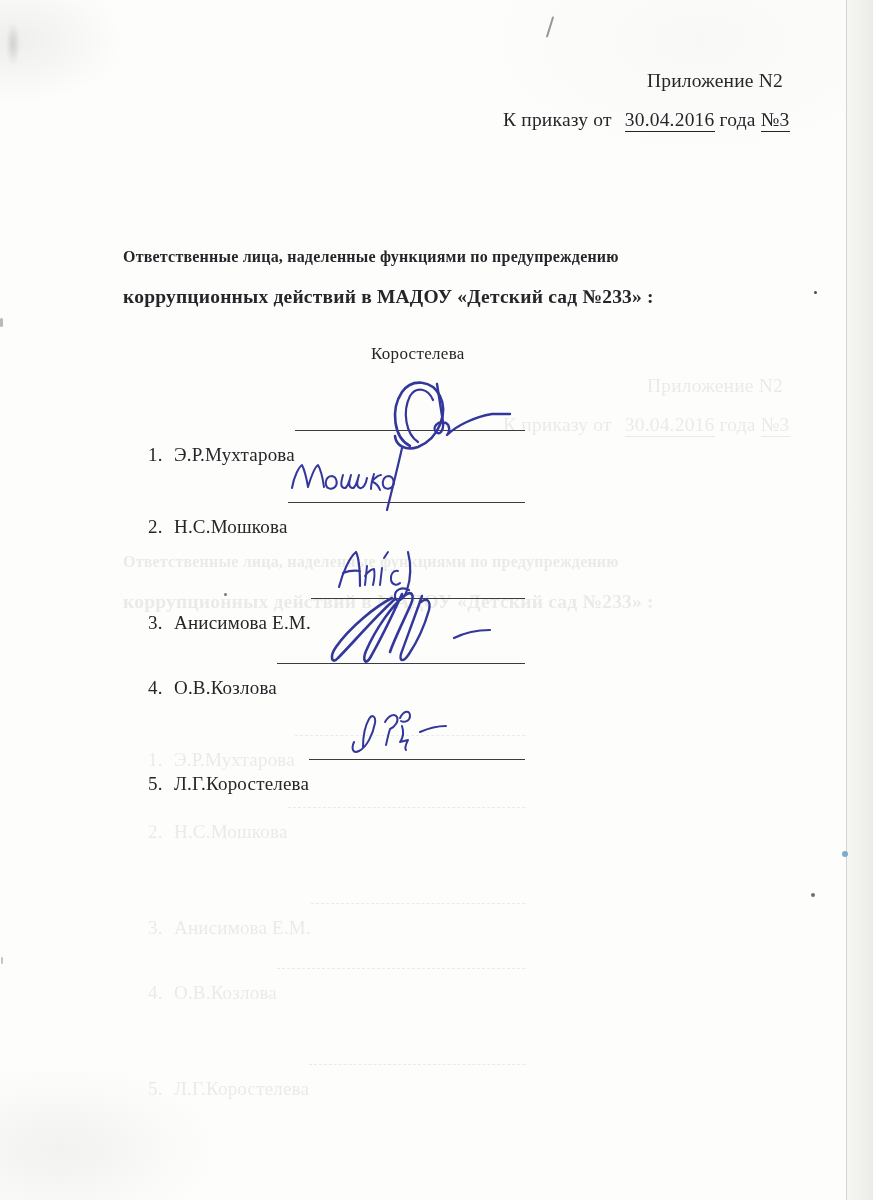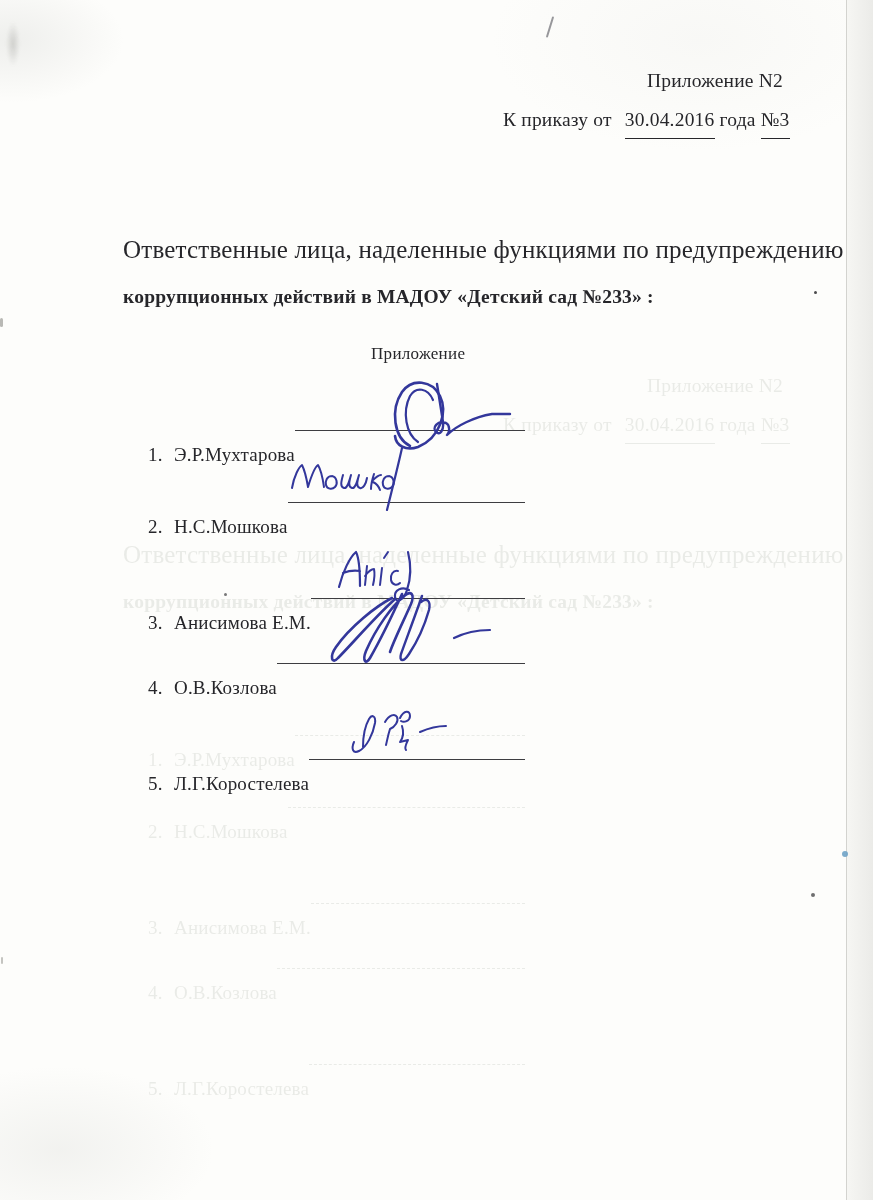--- a/index.html
+++ b/index.html
@@ -38,25 +38,25 @@
   }
   .smudge-tl{
     position:absolute;left:6px;top:22px;width:14px;height:44px;
     background:radial-gradient(closest-side,rgba(160,160,156,.4),rgba(0,0,0,0));
     filter:blur(1px);
   }
   
   .hdr-line1{position:absolute;left:647px;top:70px;font-size:19.5px;letter-spacing:.2px;}
   .hdr-line2{position:absolute;left:503px;top:109px;font-size:19.5px;letter-spacing:.2px;white-space:nowrap;}
   .hdr-line2 .sp{display:inline-block;width:8px;}
-  .u{border-bottom:1.3px solid currentColor;padding-bottom:8px;text-align:center;}
+  .u{border-bottom:1.3px solid currentColor;padding-bottom:1px;text-align:center;}
   .para-l1{
-    position:absolute;left:123px;top:236px;width:713px;
-    font-size:25px;letter-spacing:.2px;white-space:nowrap;
-    text-align:justify;text-align-last:justify;
+    position:absolute;left:123px;top:248px;width:713px;
+    font-size:16px;letter-spacing:.2px;white-space:nowrap;
+    text-align:justify;text-align-last:justify;font-weight:bold;
   }
   .para-l1::after{content:"";display:inline-block;width:100%;}
   .para-l2{position:absolute;left:123px;top:286px;font-size:19.5px;letter-spacing:.2px;white-space:nowrap;font-weight:bold;}
   .subtitle{position:absolute;left:371px;top:344px;font-size:17px;letter-spacing:.3px;}
   .sig-row{
     position:absolute;left:148px;width:377px;height:27px;
     display:flex;align-items:baseline;font-size:19px;letter-spacing:.2px;
   }
   .sig-row .num{width:26px;flex:none;}
   .sig-row .name{flex:none;white-space:nowrap;margin-top:40px;}
@@ -127,21 +127,21 @@
     <div class="hdr-line2">
       <span>К приказу от</span><span class="sp"></span>
       <span class="u">30.04.2016</span>
       <span>года</span>
       <span class="u">№3</span>
     </div>
 
     <div class="para-l1">Ответственные лица, наделенные функциями по предупреждению</div>
     <div class="para-l2">коррупционных действий в МАДОУ «Детский сад №233» :</div>
 
-    <div class="subtitle">Приложение</div>
+    <div class="subtitle">Коростелева</div>
 
     <div class="sig-row row1">
       <span class="num">1.</span>
       <span class="name">Э.Р.Мухтарова</span>
       <span class="line"></span>
     </div>
     <div class="sig-row row2">
       <span class="num">2.</span>
       <span class="name">Н.С.Мошкова</span>
       <span class="line"></span>

